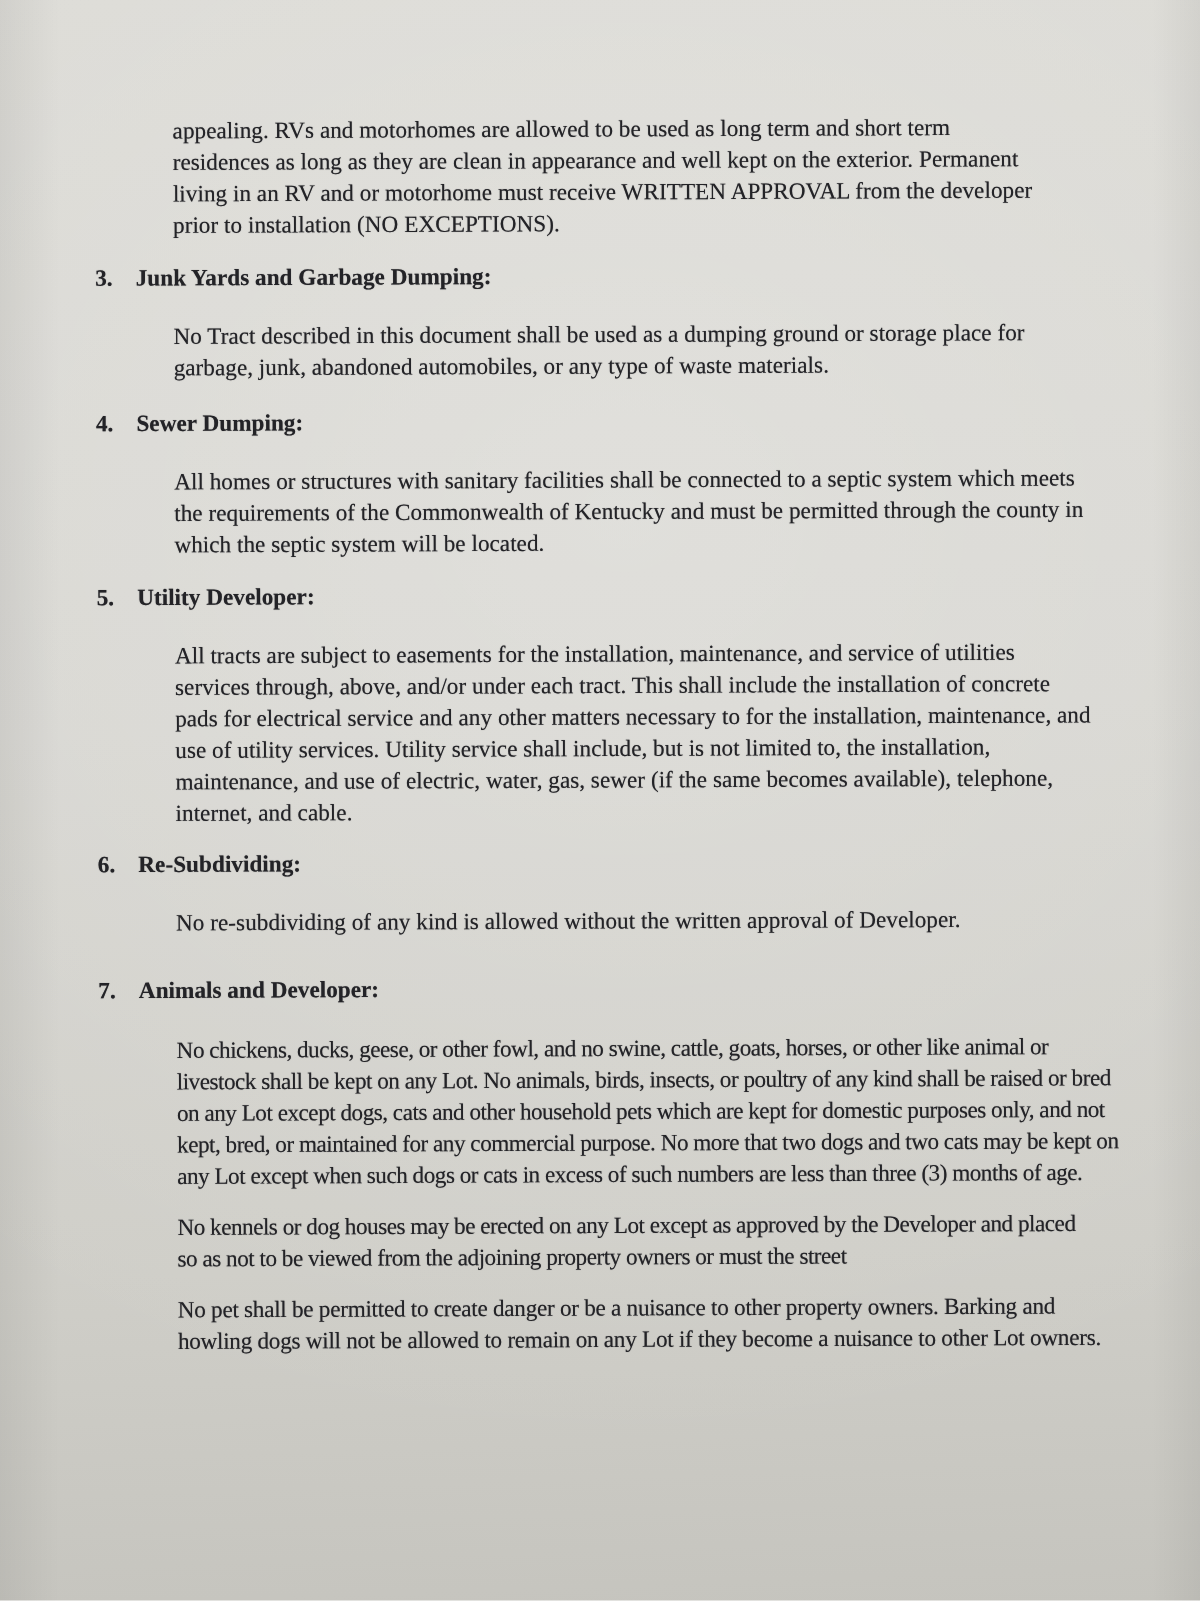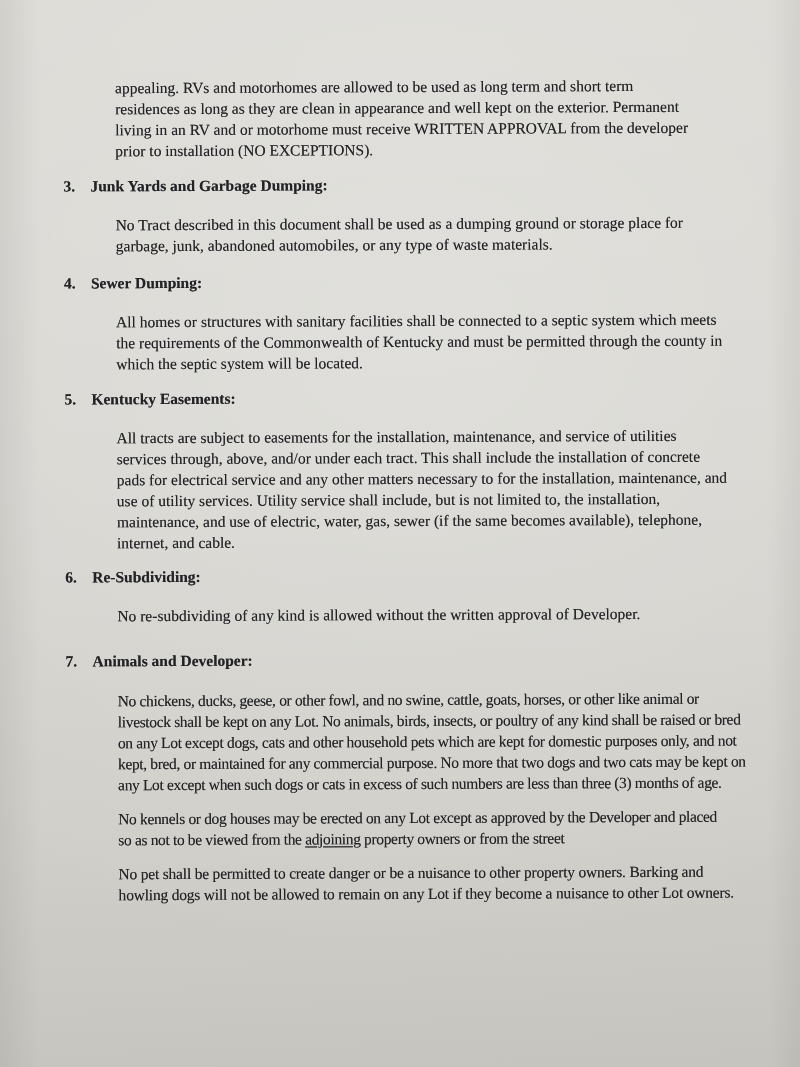--- a/index.html
+++ b/index.html
@@ -38,21 +38,21 @@
   .w-s5 { max-width: 613px; }
   .w-s7a { max-width: 633px; letter-spacing: -0.35px; }
   .w-s7b { max-width: 612px; letter-spacing: -0.35px; }
   .w-s7c { max-width: 640px; letter-spacing: -0.2px; }
   .mt13 { margin-top: 13px; }
   .mt14 { margin-top: 14px; }
   .mt16 { margin-top: 16px; }
   .mt18 { margin-top: 18px; }
   .mt19 { margin-top: 19px; }
   .mt24 { margin-top: 24px; }
-  .underline { text-decoration: underline; text-underline-offset: 2px; }
+  .underline { text-underline-offset: 2px; }
 </style>
 </head>
 <body>
 
 <div class="paper-content">
 
   <p class="indent w-intro">appealing. RVs and motorhomes are allowed to be used as long term and short term residences as long as they are clean in appearance and well kept on the exterior. Permanent living in an RV and or motorhome must receive WRITTEN APPROVAL from the developer prior to installation (NO EXCEPTIONS).</p>
 
   <div>
     <div class="heading mt14">
@@ -66,36 +66,36 @@
     <div class="heading mt16">
       <span class="num">4.</span>
       <span class="title">Sewer Dumping:</span>
     </div>
     <p class="indent w-s4 mt18">All homes or structures with sanitary facilities shall be connected to a septic system which meets the requirements of the Commonwealth of Kentucky and must be permitted through the county in which the septic system will be located.</p>
   </div>
 
   <div>
     <div class="heading mt14">
       <span class="num">5.</span>
-      <span class="title">Kentucky Easements:</span>
+      <span class="title">Utility Developer:</span>
     </div>
     <p class="indent w-s5 mt18">All tracts are subject to easements for the installation, maintenance, and service of utilities services through, above, and/or under each tract. This shall include the installation of concrete pads for electrical service and any other matters necessary to for the installation, maintenance, and use of utility services. Utility service shall include, but is not limited to, the installation, maintenance, and use of electric, water, gas, sewer (if the same becomes available), telephone, internet, and cable.</p>
   </div>
 
   <div>
     <div class="heading mt13">
       <span class="num">6.</span>
       <span class="title">Re-Subdividing:</span>
     </div>
     <p class="indent mt18">No re-subdividing of any kind is allowed without the written approval of Developer.</p>
   </div>
 
   <div>
     <div class="heading mt24">
       <span class="num">7.</span>
       <span class="title">Animals and Developer:</span>
     </div>
     <p class="indent w-s7a mt19">No chickens, ducks, geese, or other fowl, and no swine, cattle, goats, horses, or other like animal or livestock shall be kept on any Lot. No animals, birds, insects, or poultry of any kind shall be raised or bred on any Lot except dogs, cats and other household pets which are kept for domestic purposes only, and not kept, bred, or maintained for any commercial purpose. No more that two dogs and two cats may be kept on any Lot except when such dogs or cats in excess of such numbers are less than three (3) months of age.</p>
-    <p class="indent w-s7b mt13"><span>No kennels or dog houses may be erected on any Lot except as approved by the Developer and placed so as not to be viewed from the </span><span class="underline">adjoining</span><span> property owners or from the street</span></p>
+    <p class="indent w-s7b mt13"><span>No kennels or dog houses may be erected on any Lot except as approved by the Developer and placed so as not to be viewed from the </span><span class="underline">adjoining</span><span> property owners or must the street</span></p>
     <p class="indent w-s7c mt13">No pet shall be permitted to create danger or be a nuisance to other property owners. Barking and howling dogs will not be allowed to remain on any Lot if they become a nuisance to other Lot owners.</p>
   </div>
 
 </div>
 
 </body></html>

